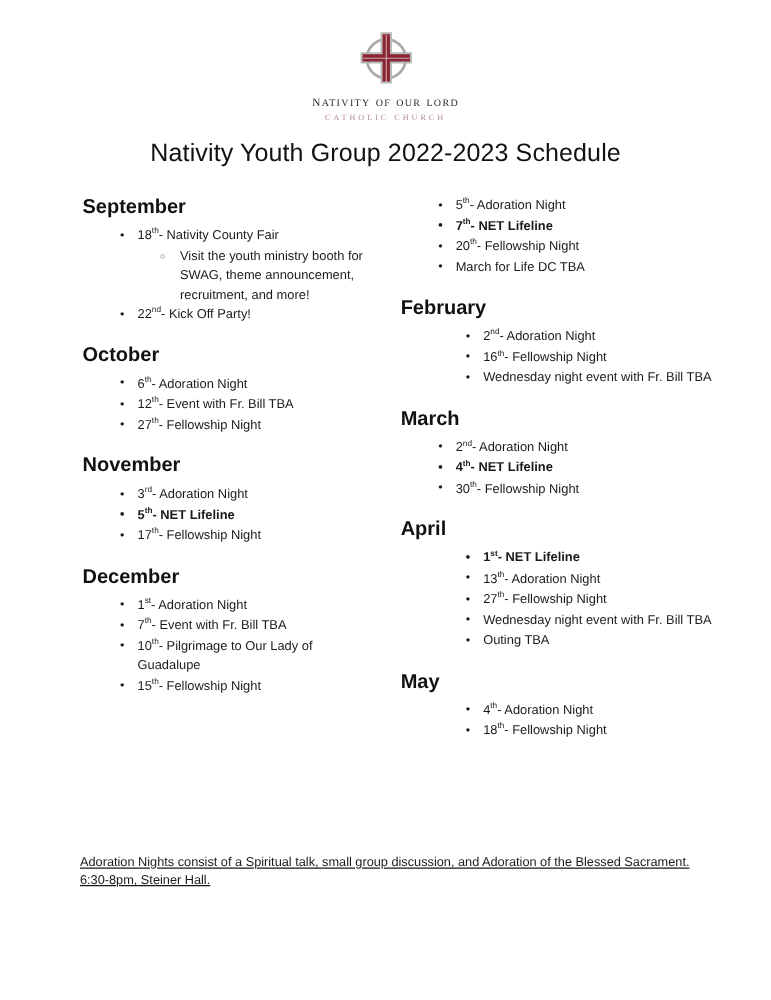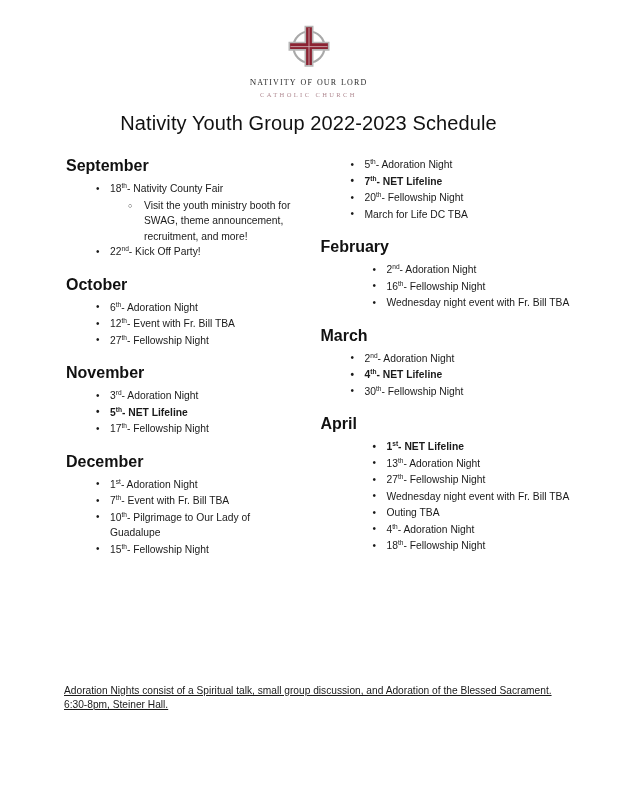--- a/index.html
+++ b/index.html
@@ -225,20 +225,21 @@
           <li><span>30</span><sup>th</sup><span>- Fellowship Night</span></li>
         </ul>
         <div class="month spaced">April</div>
         <ul class="items indent-more">
           <li class="bold"><span>1</span><sup>st</sup><span>- NET Lifeline</span></li>
           <li><span>13</span><sup>th</sup><span>- Adoration Night</span></li>
           <li><span>27</span><sup>th</sup><span>- Fellowship Night</span></li>
           <li><span>Wednesday night event with Fr. Bill TBA</span></li>
           <li><span>Outing TBA</span></li>
         </ul>
+        <div class="month spaced">May</div>
         <ul class="items indent-more">
           <li><span>4</span><sup>th</sup><span>- Adoration Night</span></li>
           <li><span>18</span><sup>th</sup><span>- Fellowship Night</span></li>
         </ul>
       </div>
   </div>
 
   <div class="footer">
       <p>Adoration Nights consist of a Spiritual talk, small group discussion, and Adoration of the Blessed Sacrament. 6:30-8pm, Steiner Hall.</p>
     </div>

